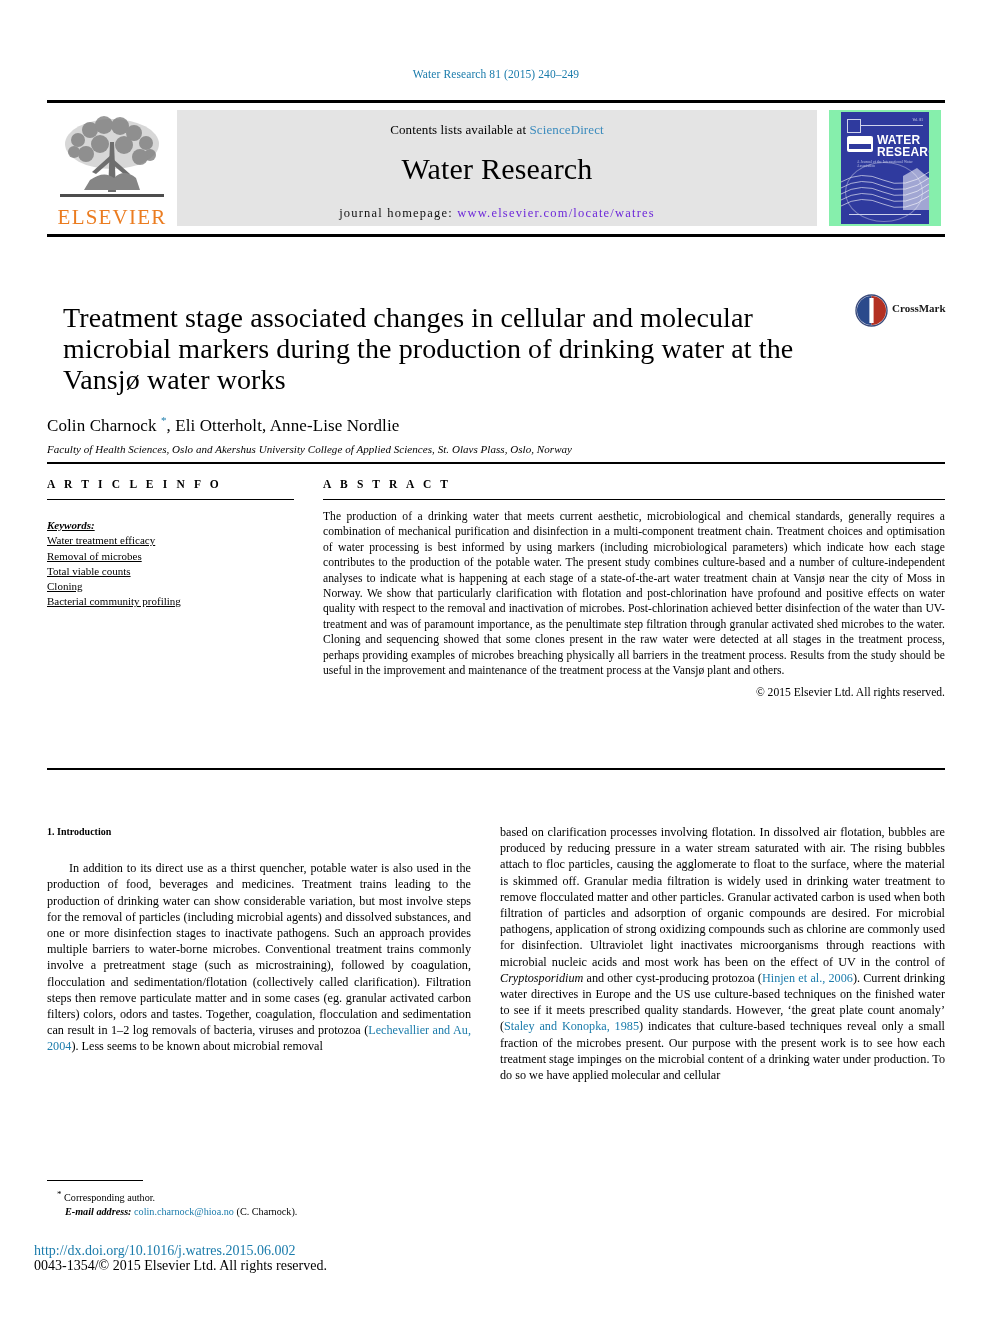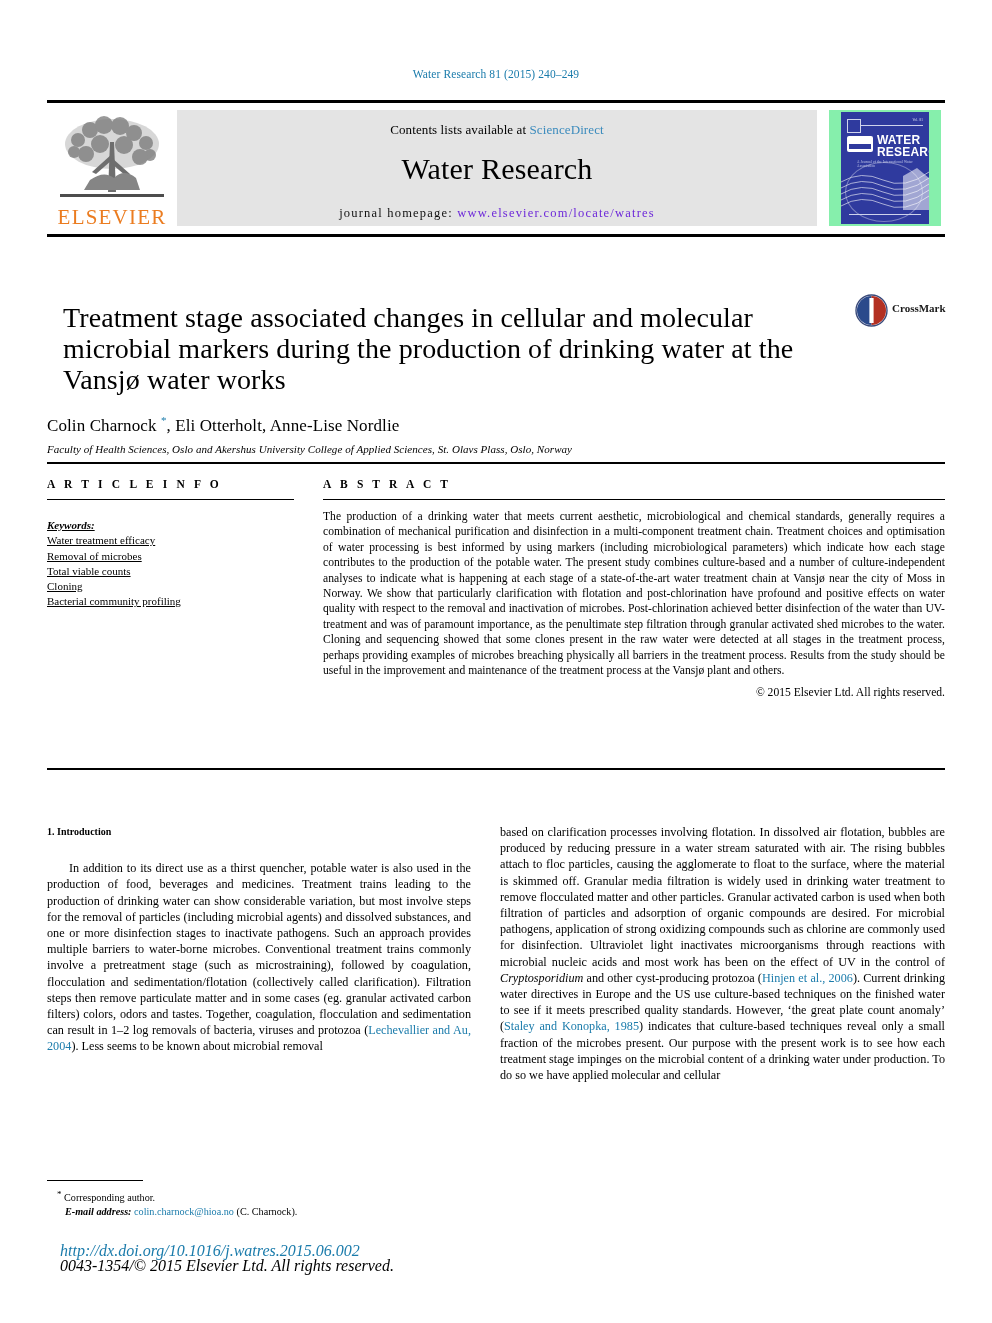--- a/index.html
+++ b/index.html
@@ -325,26 +325,25 @@
     background: #000;
     margin-bottom: 6px;
   }
   .fn-line { padding-left: 10px; }
   .fn-star { font-size: 9px; vertical-align: super; }
   .fn-em { font-style: italic; font-weight: bold; }
   .link { color: #1a7bab; }
 
   .imprint {
     position: absolute;
-    left: 60px;
+    left: 34px;
     top: 1244px;
     width: 430px;
-    font-size: 16px;
+    font-size: 14px;
     line-height: 14.5px;
-    font-style: italic;
   }
   .doi { color: #1a7bab; }
 </style>
 </head>
 <body>
 
 <div class="page">
 
   <div class="running-head">Water Research 81 (2015) 240–249</div>
 

